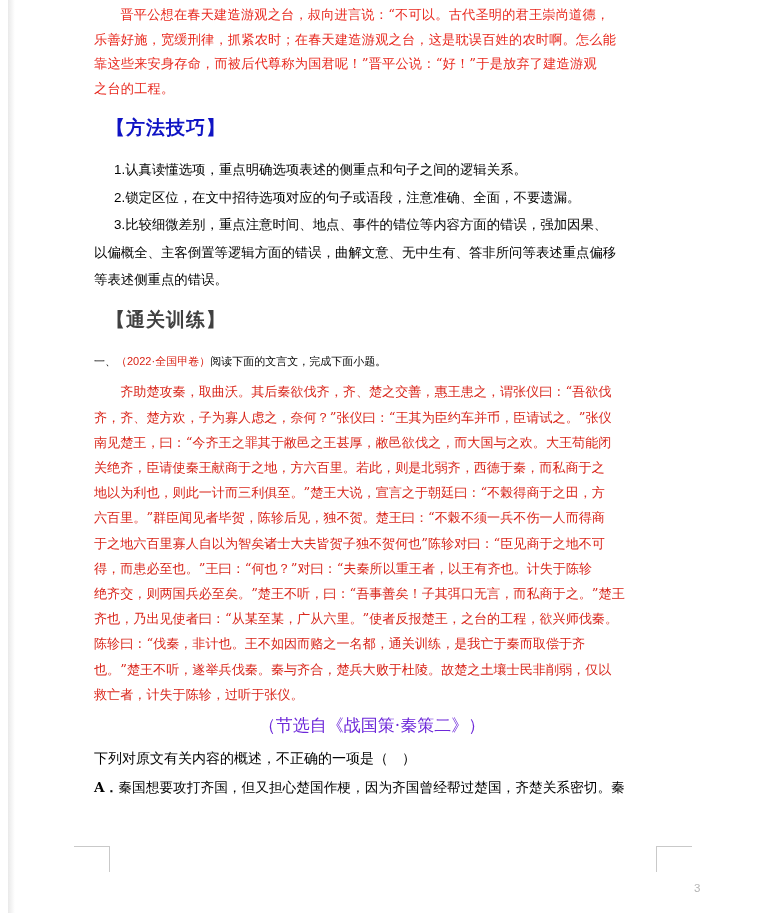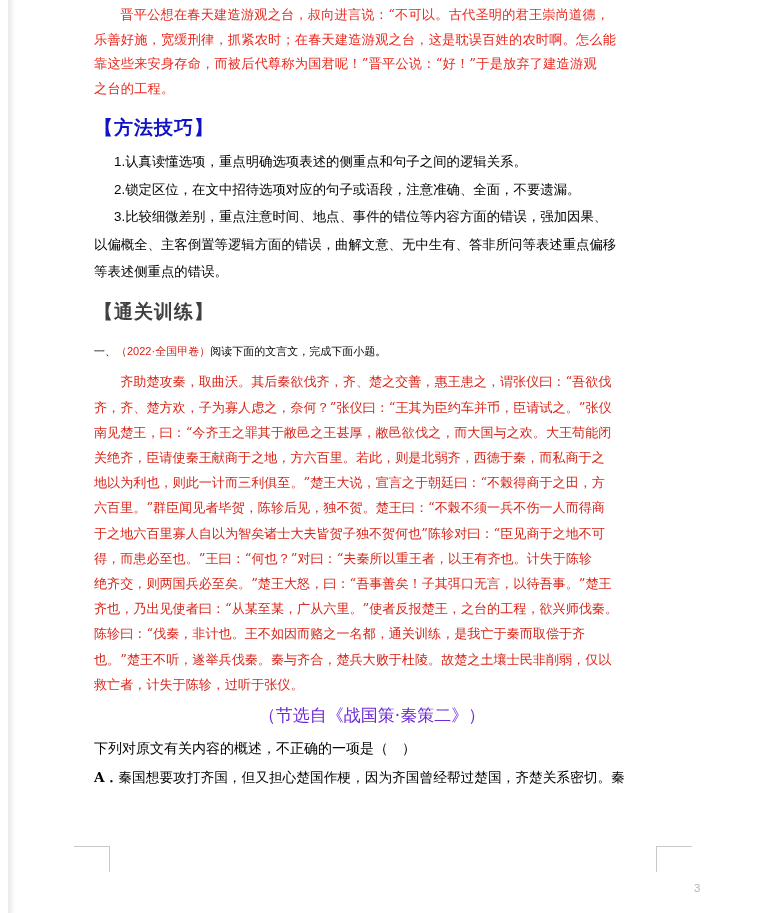--- a/index.html
+++ b/index.html
@@ -62,21 +62,21 @@
     padding-top: 3px;
   }
 
   
   .section-heading {
     font-family: "DejaVu Serif", "Liberation Serif", serif;
     font-weight: bold;
     font-size: 19px;
     line-height: 34px;
     letter-spacing: 1px;
-    margin: 0;
+    margin: 12px;
     white-space: nowrap;
   }
   .section-heading.blue { color: #0f13c4; }
   .section-heading.red  { color: #404040; }
 
   .heading-gap-top { margin-top: 9px; }
 
   .tips-list { margin: 4px 0 0 0; padding: 0 0 0 20px; }
   .tips-list .tip {
     color: #000000;
@@ -216,21 +216,21 @@
 
     <div id="passage">
       <p class="indent">齐助楚攻秦，取曲沃。其后秦欲伐齐，齐、楚之交善，惠王患之，谓张仪曰：“吾欲伐</p>
       <p>齐，齐、楚方欢，子为寡人虑之，奈何？”张仪曰：“王其为臣约车并币，臣请试之。”张仪</p>
       <p>南见楚王，曰：“今齐王之罪其于敝邑之王甚厚，敝邑欲伐之，而大国与之欢。大王苟能闭</p>
       <p>关绝齐，臣请使秦王献商于之地，方六百里。若此，则是北弱齐，西德于秦，而私商于之</p>
       <p>地以为利也，则此一计而三利俱至。”楚王大说，宣言之于朝廷曰：“不榖得商于之田，方</p>
       <p>六百里。”群臣闻见者毕贺，陈轸后见，独不贺。楚王曰：“不榖不须一兵不伤一人而得商</p>
       <p>于之地六百里寡人自以为智矣诸士大夫皆贺子独不贺何也”陈轸对曰：“臣见商于之地不可</p>
       <p>得，而患必至也。”王曰：“何也？”对曰：“夫秦所以重王者，以王有齐也。计失于陈轸</p>
-      <p>绝齐交，则两国兵必至矣。”楚王大怒，曰：“吾事善矣！子其弭口无言，以待吾事。”楚王</p>
+      <p>绝齐交，则两国兵必至矣。”楚王不听，曰：“吾事善矣！子其弭口无言，而私商于之。”楚王</p>
       <p>齐也，乃出见使者曰：“从某至某，广从六里。”使者反报楚王，之台的工程，欲兴师伐秦。</p>
       <p>陈轸曰：“伐秦，非计也。王不如因而赂之一名都，通关训练，是我亡于秦而取偿于齐</p>
       <p>也。”楚王不听，遂举兵伐秦。秦与齐合，楚兵大败于杜陵。故楚之土壤士民非削弱，仅以</p>
       <p>救亡者，计失于陈轸，过听于张仪。</p>
     </div>
 
     <p class="attribution">（节选自《战国策·秦策二》）</p>
 
     <p class="prompt-line">下列对原文有关内容的概述，不正确的一项是（　）</p>
 

